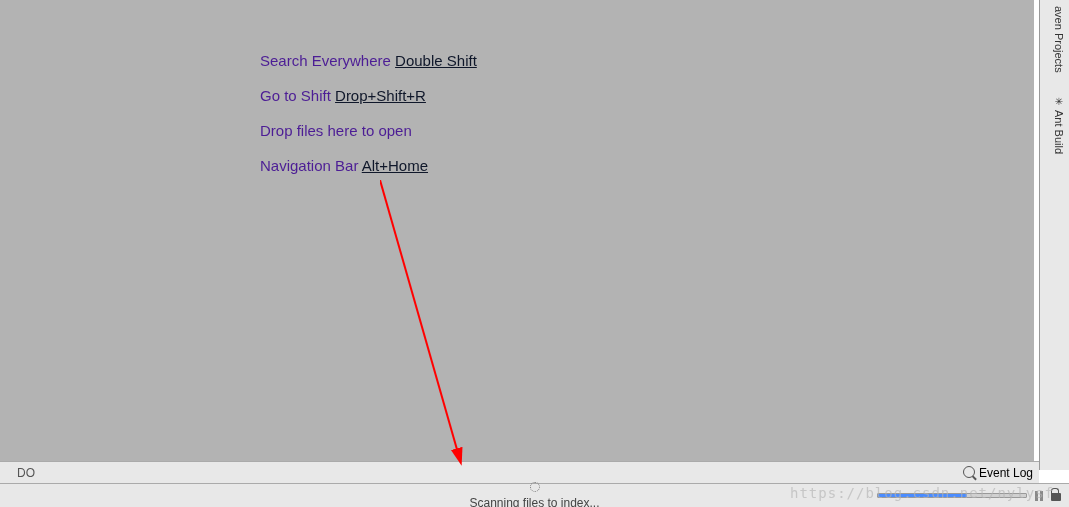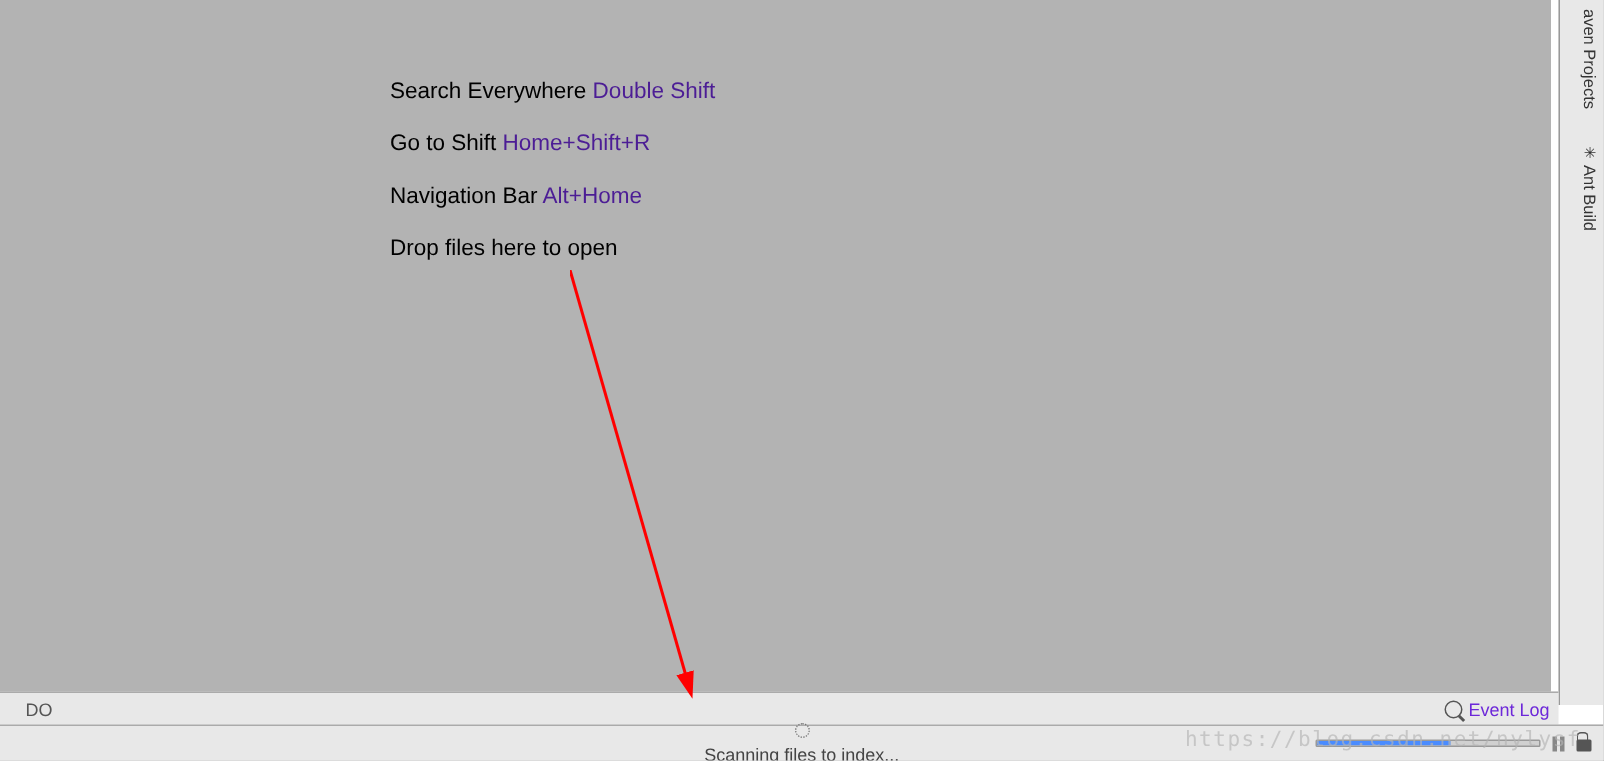--- a/index.html
+++ b/index.html
@@ -21,22 +21,22 @@
       background: #b3b3b3;
     }
     .tips {
       position: absolute;
       top: 52px;
       left: 260px;
       color: #3a3a3a;
       font-size: 15px;
     }
     .tip-row { margin-bottom: 18px; }
-    .tip-label { color: #000000; }
-    .tip-key { color: #4c1d95; }
+    .tip-label { color: #4c1d95; }
+    .tip-key { color: #0f172a; text-decoration: underline; }
     .right-bar {
       position: absolute;
       top: 0;
       right: 0;
       width: 30px;
       height: 470px;
       background: #e8e8e8;
       border-left: 1px solid #999;
     }
     .right-tab {
@@ -62,24 +62,24 @@
       background: #e8e8e8;
       border-top: 1px solid #aaa;
       display: flex;
       align-items: center;
     }
     .bottom-left { padding-left: 17px; font-size: 12px; color: #555; }
     .bottom-right {
       position: absolute;
       right: 6px;
       display: flex;
-      align-items: center;
+      align-items: flex-start;
       gap: 4px;
       font-size: 12px;
-      color: #6d28d9;
+      color: #000000;
     }
     .search-circ {
       display: inline-block;
       width: 12px; height: 12px;
       border: 1.5px solid #555;
       border-radius: 50%;
       position: relative;
     }
     .search-circ::after {
       content: '';
@@ -184,28 +184,28 @@
 <body>
 
 <div class="editor-area">
   <div class="tips">
     <div class="tip-row">
       <span class="tip-label">Search Everywhere</span>
       <span class="tip-key">Double Shift</span>
     </div>
     <div class="tip-row">
       <span class="tip-label">Go to Shift</span>
-      <span class="tip-key">Home+Shift+R</span>
+      <span class="tip-key">Drop+Shift+R</span>
+    </div>
+    <div class="tip-row">
+      <span class="tip-label">Drop files here to open</span>
     </div>
     <div class="tip-row">
       <span class="tip-label">Navigation Bar</span>
       <span class="tip-key">Alt+Home</span>
-    </div>
-    <div class="tip-row">
-      <span class="tip-label">Drop files here to open</span>
     </div>
   </div>
 </div>
 
 <div class="right-bar">
   <div class="right-tab top">
     <span>aven Projects</span>
   </div>
   <div class="right-tab bottom-tab">
     <span class="ant-icon">✳</span>

